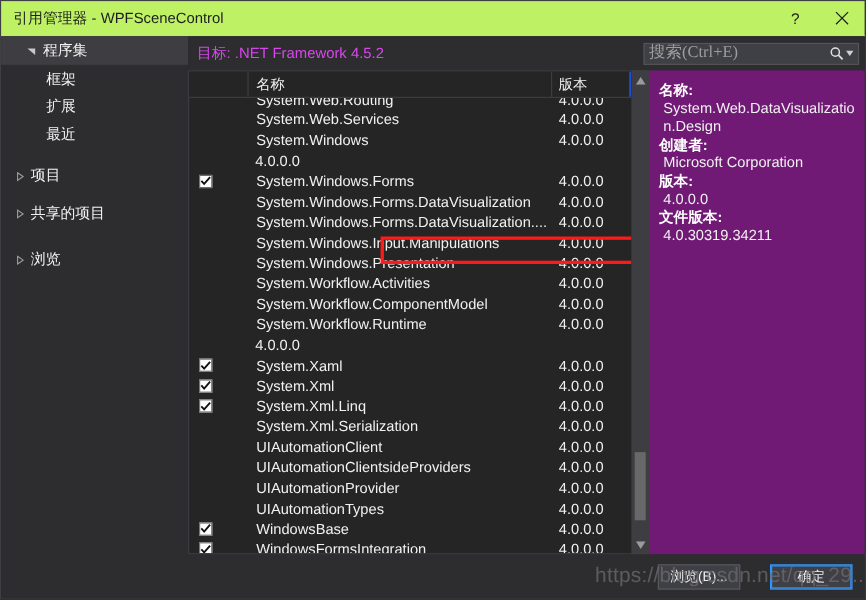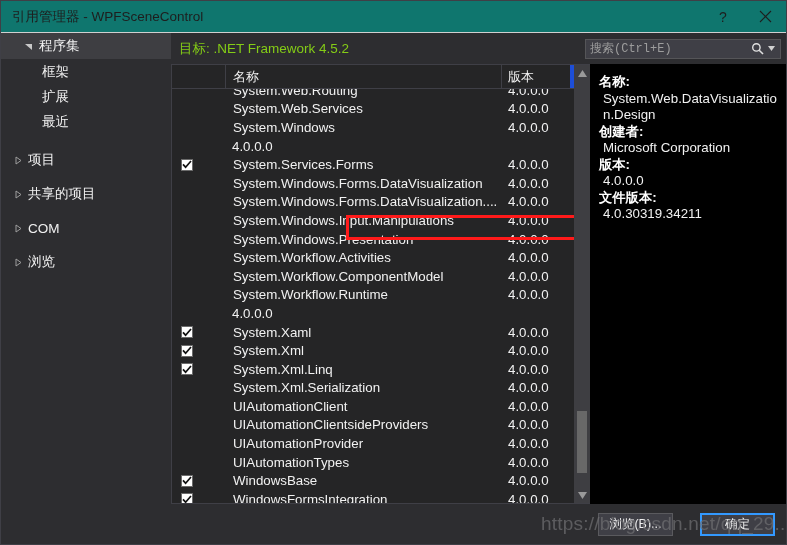--- a/index.html
+++ b/index.html
@@ -11,21 +11,21 @@
   #dialog{
     position:absolute;inset:0;
     background:#2d2d30;
     border:1px solid #3f3f46;
     box-sizing:border-box;
     display:flex;flex-direction:column;
   }
 
   
   #titlebar{
-    height:31px;flex:0 0 31px;background:#0f766e;
+    height:31px;flex:0 0 31px;background:#bef264;
     display:flex;align-items:center;border-bottom:1px solid #d0d0d0;
     position:relative;
   }
   #title-text{
     color:#1e1e1e;font-size:13.5px;margin-left:11px;white-space:nowrap;
   }
   .tb-btn{
     width:42px;height:31px;display:flex;align-items:center;justify-content:center;
     color:#1e1e1e;font-size:14px;cursor:default;
   }
@@ -58,52 +58,52 @@
   
   #center{
     flex:1 1 auto;min-width:0;display:flex;flex-direction:column;
     background:#2d2d30;
   }
   #target-bar{
     height:31px;flex:0 0 31px;display:flex;align-items:center;
     background:#2d2d30;
   }
   #target-text{
-    font-size:13.5px;color:#84cc16;margin-left:8px;white-space:nowrap;
+    font-size:13.5px;color:#d946ef;margin-left:8px;white-space:nowrap;
   }
   #target-spacer{flex:1 1 auto;}
   #search-wrap{
     width:196px;height:20px;margin-right:5px;background:#3f3f46;
     border:1px solid #555558;box-sizing:border-box;
     display:flex;align-items:center;
   }
   #search-input{
     flex:1 1 auto;min-width:0;background:transparent;border:none;outline:none;
-    color:#eab308;font-size:12px;padding:0 4px;
-    font-family:Liberation Mono, monospace;
+    color:#eab308;font-size:15px;padding:0 4px;
+    font-family:Liberation Serif, serif;
   }
   #search-input::placeholder{color:#9d9d9d;opacity:1;}
   #search-icon{width:17px;display:flex;align-items:center;justify-content:center;}
   #search-caret{width:11px;display:flex;align-items:center;justify-content:center;color:#d0d0d0;font-size:7px;padding-right:3px;}
 
   
   #panes{flex:1 1 auto;display:flex;min-height:0;}
   #listpane{
     flex:1 1 auto;min-width:0;display:flex;flex-direction:column;
     background:#252526;border:1px solid #3f3f46;border-right:none;
     box-sizing:border-box;position:relative;overflow:hidden;
   }
   #list-head{
     height:23px;flex:0 0 23px;display:flex;align-items:stretch;
     background:#252526;border-bottom:1px solid #3f3f46;color:#f1f1f1;font-size:13px;
   }
   .hd{display:flex;align-items:center;box-sizing:border-box;}
   .hd-check{width:54px;flex:0 0 54px;border-right:1px solid #3f3f46;}
   .hd-name{flex:1 1 auto;min-width:0;border-right:1px solid #3f3f46;padding-left:7px;}
-  .hd-ver{width:72px;flex:0 0 72px;border-right:4px solid #1d4ed8;padding-left:6px;}
+  .hd-ver{width:72px;flex:0 0 72px;border-right:2px solid #1d4ed8;padding-left:6px;}
 
   #list-scroll{flex:1 1 auto;min-height:0;position:relative;overflow:hidden;}
   #rows{position:absolute;left:0;right:0;top:-8px;}
   .row{
     height:18.6px;display:flex;align-items:center;
     font-size:13.3px;color:#f1f1f1;white-space:nowrap;cursor:default;
   }
   .row .c-check{width:54px;flex:0 0 54px;display:flex;align-items:center;padding-left:9px;box-sizing:border-box;}
   .row .c-name{flex:1 1 auto;min-width:0;padding-left:7px;box-sizing:border-box;overflow:hidden;text-overflow:ellipsis;}
   .row .c-ver{width:72px;flex:0 0 72px;padding-left:6px;box-sizing:border-box;}
@@ -123,21 +123,21 @@
   }
   .sb-arrow{height:16px;width:16px;display:flex;align-items:center;justify-content:center;flex:0 0 16px;}
   .sb-track{flex:1 1 auto;width:16px;position:relative;}
   #sb-thumb{
     position:absolute;left:3px;width:10px;background:#686868;
     top:calc(100% - 76px);height:62px;border-radius:0;
   }
 
   
   #details{
-    width:196px;flex:0 0 196px;background:#000000;
+    width:196px;flex:0 0 196px;background:#701a75;
     padding:10px 6px 0 9px;box-sizing:border-box;color:#f1f1f1;
     font-size:13.3px;line-height:16.5px;
   }
   .dt-key{font-weight:bold;color:#ffffff;}
   .dt-val{padding-left:4px;word-break:break-all;color:#f1f1f1;}
 
   
   #footer{
     height:40px;flex:0 0 40px;display:flex;align-items:center;justify-content:flex-end;
     background:#2d2d30;padding-right:11px;box-sizing:border-box;gap:27px;
@@ -222,28 +222,20 @@
         <span class="tw">
           <svg width="9" height="9" viewBox="0 0 9 9">
               <path d="M3,1 L8,4.5 L3,8 Z" fill="none" stroke="#9d9d9d" stroke-width="1"></path>
             </svg>
         </span>
         <span class="lbl">共享的项目</span>
       </div>
 
       <div style="height:8px"></div>
 
-      <div class="side-row group">
-        <span class="tw">
-          <svg width="9" height="9" viewBox="0 0 9 9">
-              <path d="M3,1 L8,4.5 L3,8 Z" fill="none" stroke="#9d9d9d" stroke-width="1"></path>
-            </svg>
-        </span>
-        <span class="lbl">COM</span>
-      </div>
 
       <div style="height:8px"></div>
 
       <div class="side-row group">
         <span class="tw">
           <svg width="9" height="9" viewBox="0 0 9 9">
               <path d="M3,1 L8,4.5 L3,8 Z" fill="none" stroke="#9d9d9d" stroke-width="1"></path>
             </svg>
         </span>
         <span class="lbl">浏览</span>
@@ -312,21 +304,21 @@
                   <div class="c-ver">4.0.0.0</div>
                 </div>
                 <div class="row">
                   <div class="c-check">
                     <span class="cbx">
                       <svg width="10" height="9" viewBox="0 0 10 9">
                         <path d="M1,4.4 L3.6,7.2 L9,1" fill="none" stroke="#111" stroke-width="1.7"></path>
                       </svg>
                     </span>
                   </div>
-                  <div class="c-name">System.Services.Forms</div>
+                  <div class="c-name">System.Windows.Forms</div>
                   <div class="c-ver">4.0.0.0</div>
                 </div>
                 <div class="row">
                   <div class="c-check">
                     <span class="cbx off"></span>
                   </div>
                   <div class="c-name">System.Windows.Forms.DataVisualization</div>
                   <div class="c-ver">4.0.0.0</div>
                 </div>
                 <div class="row">

